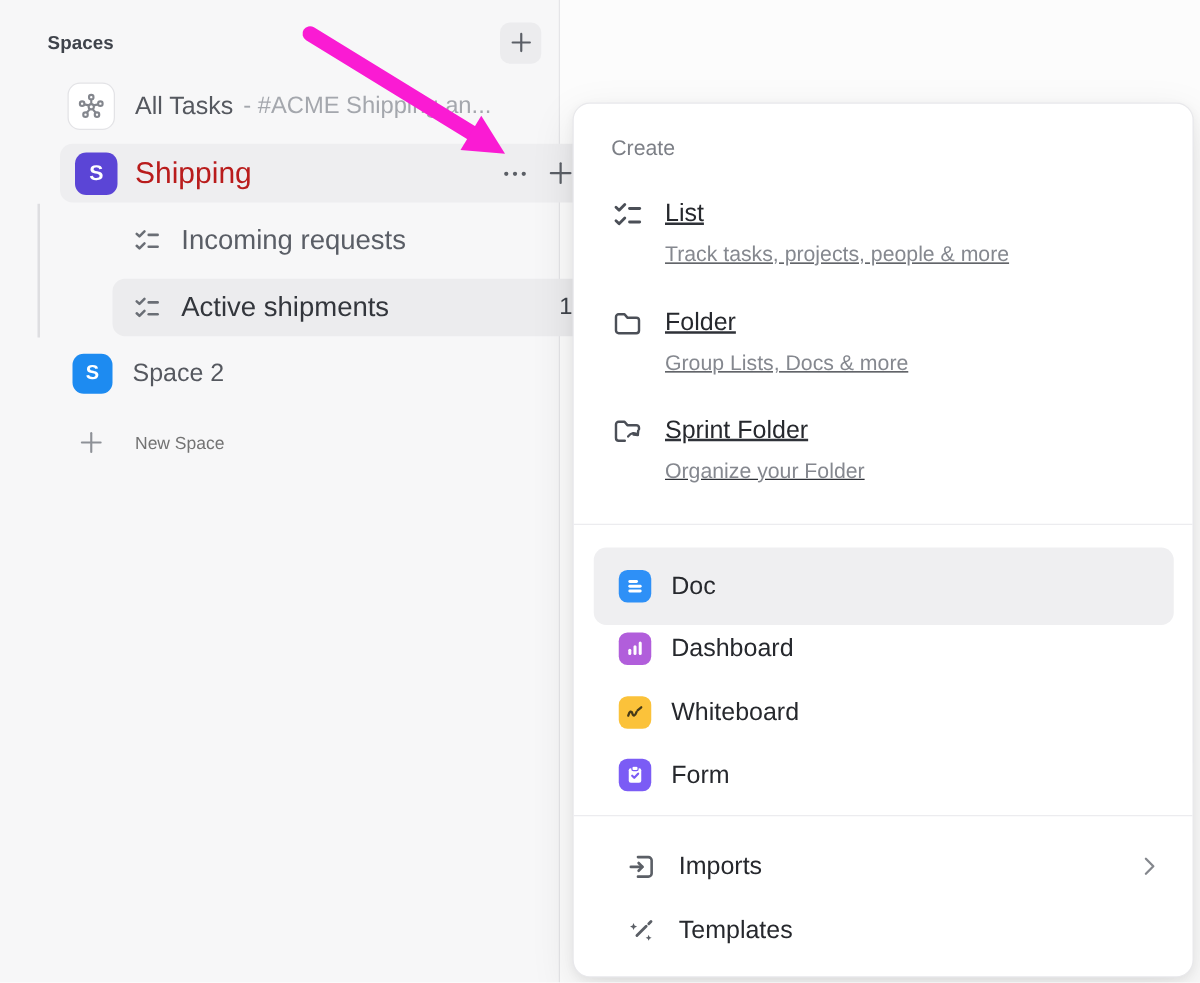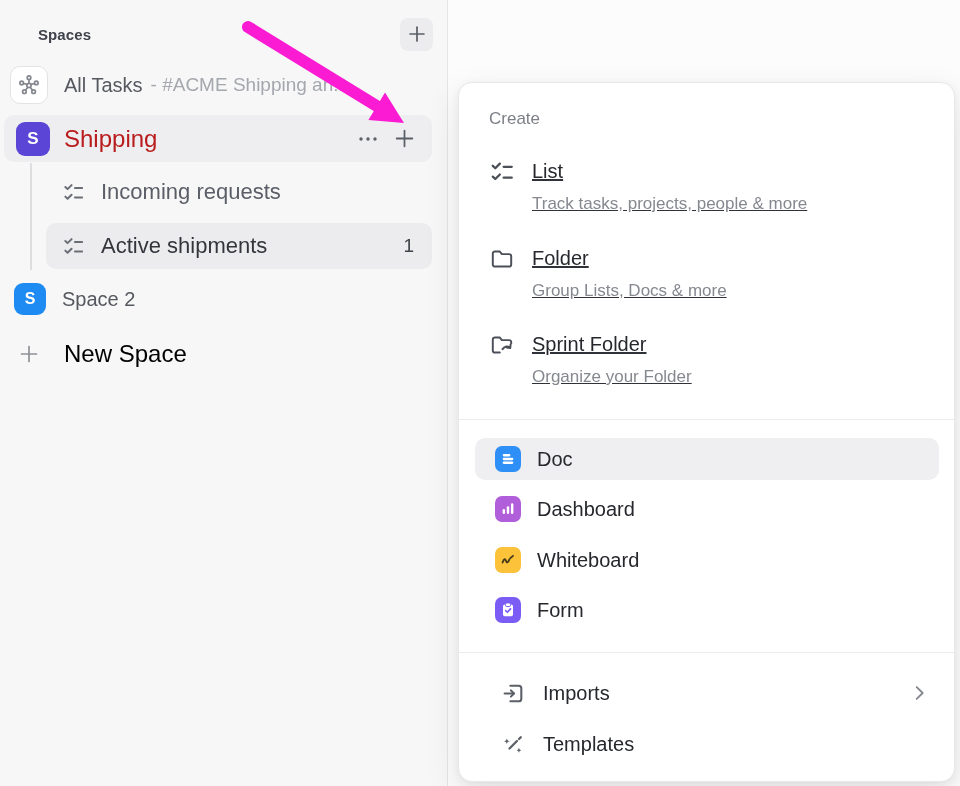--- a/index.html
+++ b/index.html
@@ -20,21 +20,21 @@
   .spaces-header {
     position: absolute; left: 14px; right: 14px; top: 18px; height: 32px;
     display: flex; align-items: center; justify-content: space-between;
   }
   .spaces-title { font-size: 15px; font-weight: 700; color: #3F434B; letter-spacing: .1px; margin-left: 24px; }
   .icon-btn {
     width: 33px; height: 33px; border: none; border-radius: 8px;
     background: #ECECEE; color: #5B5F66;
     display: flex; align-items: center; justify-content: center; cursor: pointer;
   }
-  .row { position: absolute; display: flex; align-items: center; cursor: pointer; }
+  .row { position: absolute; display: flex; align-items: center; cursor: pointer; margin-left: 44px; }
   .row-label { font-size: 22px; color: #55585F; white-space: nowrap; }
 
   .all-tasks-row { left: 0; top: 63px; width: 448px; height: 44px; padding-left: 10px; }
   .all-tasks-iconbox {
     width: 38px; height: 38px; background: #FFFFFF; border: 1px solid #E3E3E6;
     border-radius: 10px; display: flex; align-items: center; justify-content: center;
     color: #83868D; flex: 0 0 auto;
   }
   .all-tasks-label { margin-left: 16px; color: #55585F; font-size: 20px; }
   .all-tasks-suffix { margin-left: 8px; color: #A4A7AD; font-size: 19px;
@@ -67,21 +67,21 @@
   .incoming-row { top: 169px; }
   .active-row { top: 223px; background: #ECECEE; }
   .active-row .row-label { color: #33363C; }
   .count-badge { margin-left: auto; font-size: 19px; color: #3F434A; }
 
   .space2-row { left: 0; top: 277px; width: 448px; height: 44px; padding-left: 14px; }
   .space2-row .row-label { margin-left: 16px; font-size: 20px; }
 
   .newspace-row { left: 0; top: 331px; width: 448px; height: 46px; padding-left: 17px; }
   .newspace-row .plus { color: #8E9197; }
-  .newspace-row .row-label { margin-left: 23px; font-size: 24px; color: #000000; }
+  .newspace-row .row-label { margin-left: 23px; font-size: 14px; color: #737373; }
 
   
   .panel {
     position: absolute; left: 458px; top: 82px; width: 497px; height: 700px;
     background: #FFFFFF; border: 1px solid #E8E8EB; border-radius: 14px;
     box-shadow: 0 12px 34px rgba(0,0,0,0.10), 0 2px 8px rgba(0,0,0,0.05);
   }
   .panel-title { position: absolute; left: 30px; top: 26px; font-size: 17px; color: #7C7F86; }
 
   .rich-item {
@@ -89,21 +89,21 @@
     display: flex; align-items: flex-start; cursor: pointer; text-decoration: underline;
   }
   .rich-item .item-icon { color: #4B4F57; margin-top: 3px; flex: 0 0 auto; }
   .rich-text { margin-left: 17px; }
   .rich-title { font-size: 20px; font-weight: 500; color: #26282D; line-height: 30px; }
   .rich-desc { font-size: 17px; color: #85888F; line-height: 26px; margin-top: 5px; }
 
   .divider { position: absolute; left: 0; width: 100%; height: 1px; background: #ECECEF; }
 
   .view-item {
-    position: absolute; left: 16px; right: 15px; height: 42px; border-radius: 10px;
+    position: absolute; left: 16px; right: 15px; height: 62px; border-radius: 10px;
     display: flex; align-items: center; padding: 0 14px 0 20px; cursor: pointer;
   }
   .view-item.selected { background: #EFEFF1; }
   .colored-icon {
     width: 26px; height: 26px; border-radius: 7px; flex: 0 0 auto;
     display: flex; align-items: center; justify-content: center;
   }
   .view-label { margin-left: 16px; font-size: 20px; font-weight: 500; color: #26282D; }
 
   .footer-item {

